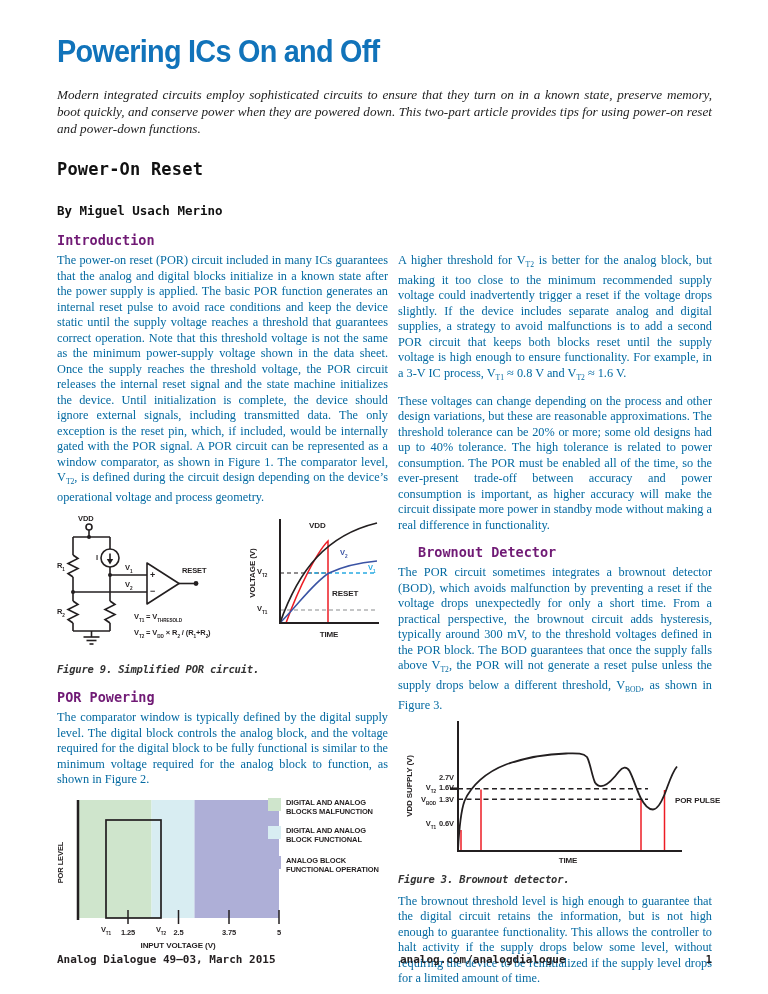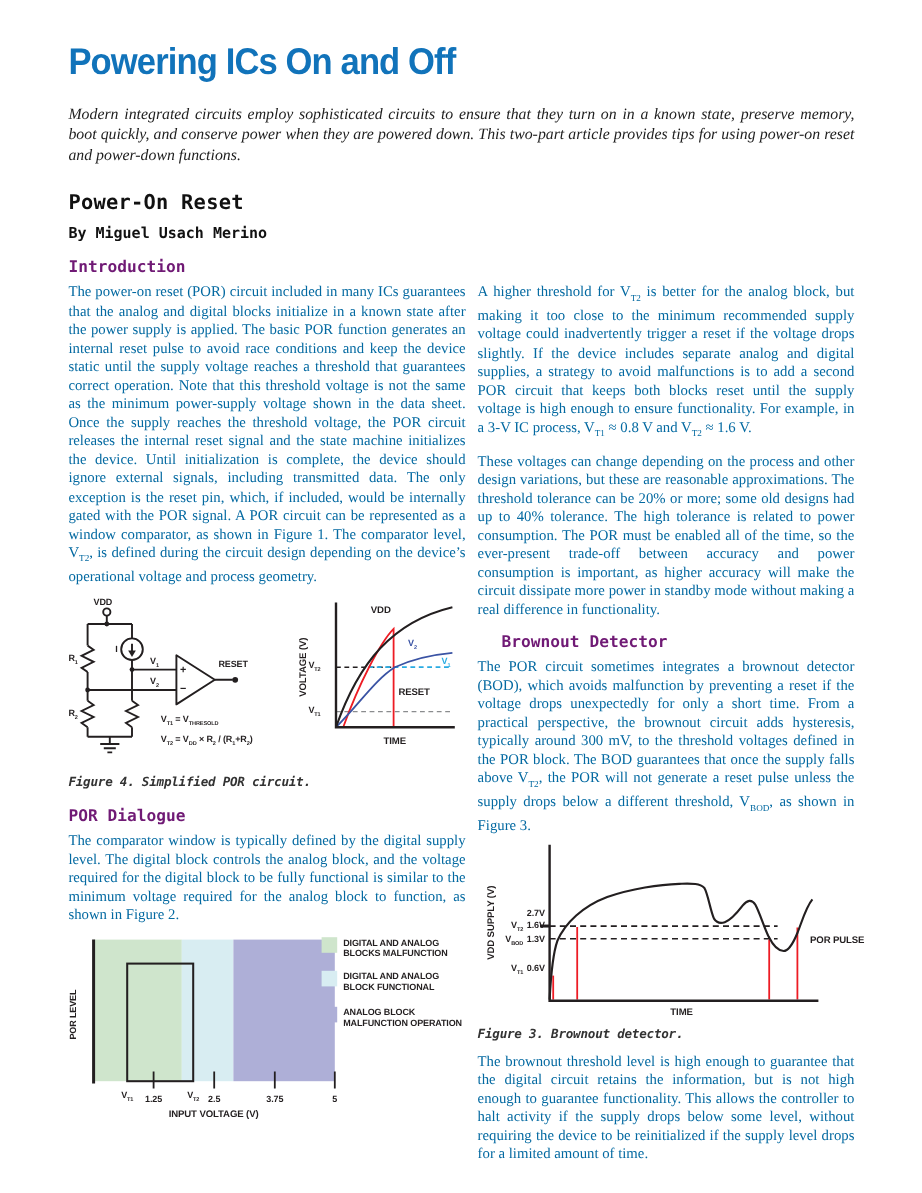--- a/index.html
+++ b/index.html
@@ -15,21 +15,21 @@
     margin-top:34px;
     font-family:"Liberation Sans", sans-serif; font-weight:bold;
     font-size:31px; letter-spacing:-0.8px; color:#1173ba;
     transform:scaleX(0.93); transform-origin:left center; white-space:nowrap;
   }
   .intro {
     margin-top:16px; font-size:13.2px; line-height:17px; font-style:italic;
     text-align:justify; color:#1d1d1d;
   }
   h2.section-title { margin-top:22px; font-family:"DejaVu Sans Mono",monospace; font-weight:bold; font-size:17px; color:#111; letter-spacing:0.2px; }
-  h3.byline { margin-top:7px; font-family:"DejaVu Sans Mono",monospace; font-weight:bold; font-size:12.5px; color:#111; }
+  h3.byline { margin-top:24px; font-family:"DejaVu Sans Mono",monospace; font-weight:bold; font-size:12.5px; color:#111; }
   h4.subhead { font-family:"DejaVu Sans Mono",monospace; font-weight:bold; font-size:13.5px; color:#701a75; margin-bottom:5px; }
 
   
   .columns { display:flex; gap:10px; margin-top:14px; }
   .col-left  { width:331px; }
   .col-right { width:314px; }
   p.body { font-size:12.3px; line-height:15.5px; text-align:justify; color:#0369a1; }
   p.body sub, .lbl sub, .xlab sub, .ylab sub { font-size:0.62em; }
 
   
@@ -143,23 +143,23 @@
               <text x="85" y="81" fill="#ed1c24">RESET</text>
               <text x="82" y="122" text-anchor="middle">TIME</text>
               <text x="8" y="58" text-anchor="middle" transform="rotate(-90 8 58)">VOLTAGE (V)</text>
             </svg>
             <div class="lbl" style="left:10px; top:52px;">V<sub>T2</sub></div>
             <div class="lbl" style="left:10px; top:89px;">V<sub>T1</sub></div>
             <div class="lbl" style="left:93px; top:33px; color:#3a53a4;">V<sub>2</sub></div>
             <div class="lbl" style="left:121px; top:48px; color:#29abe2;">V<sub>1</sub></div>
           </div>
         </div>
-        <div class="caption">Figure 4. Simplified POR circuit.</div>
-
-        <h4 class="subhead" style="margin-top:14px;">POR Dialogue</h4>
+        <div class="caption">Figure 9. Simplified POR circuit.</div>
+
+        <h4 class="subhead" style="margin-top:14px;">POR Powering</h4>
         <p class="body">The comparator window is typically defined by the digital supply level. The digital block controls the analog block, and the voltage required for the digital block to be fully functional is similar to the minimum voltage required for the analog block to function, as shown in Figure 2.</p>
 
         <div class="figwrap" style="height:158px; margin-top:8px;">
           <div class="vlabel" style="left:-17px; top:62px;">POR LEVEL</div>
           <svg width="214" height="128" viewBox="0 0 214 128" style="position:absolute; left:14px; top:2px;">
             <rect x="7" y="2" width="73.5" height="118" style="fill: rgb(207, 229, 204);"></rect>
             <rect x="80.5" y="2" width="43" height="118" style="fill: rgb(216, 237, 242);"></rect>
             <rect x="123.5" y="2" width="84.5" height="118" style="fill: rgb(174, 175, 215);"></rect>
             <g stroke="#231f20" fill="none">
               <line x1="7" y1="2" x2="7" y2="122" stroke-width="2.5"></line>
@@ -181,21 +181,21 @@
           <div class="legend-item" style="left:211px; top:2px;">
             <div class="legend-swatch" style="background: rgb(207, 229, 204);"></div>
             <div class="legend-label">DIGITAL AND ANALOG BLOCKS MALFUNCTION</div>
           </div>
           <div class="legend-item" style="left:211px; top:30px;">
             <div class="legend-swatch" style="background: rgb(216, 237, 242);"></div>
             <div class="legend-label">DIGITAL AND ANALOG BLOCK FUNCTIONAL</div>
           </div>
           <div class="legend-item" style="left:211px; top:60px;">
             <div class="legend-swatch" style="background: rgb(174, 175, 215);"></div>
-            <div class="legend-label">ANALOG BLOCK MALFUNCTION OPERATION</div>
+            <div class="legend-label">ANALOG BLOCK FUNCTIONAL OPERATION</div>
           </div>
         </div>
       </div>
 
       <div class="col-right">
         <p class="body" style="margin-top:21px;">A higher threshold for V<sub>T2</sub> is better for the analog block, but making it too close to the minimum recommended supply voltage could inadvertently trigger a reset if the voltage drops slightly. If the device includes separate analog and digital supplies, a strategy to avoid malfunctions is to add a second POR circuit that keeps both blocks reset until the supply voltage is high enough to ensure functionality. For example, in a 3-V IC process, V<sub>T1</sub> ≈ 0.8 V and V<sub>T2</sub> ≈ 1.6 V.</p>
         <p class="body" style="margin-top:8px;">These voltages can change depending on the process and other design variations, but these are reasonable approximations. The threshold tolerance can be 20% or more; some old designs had up to 40% tolerance. The high tolerance is related to power consumption. The POR must be enabled all of the time, so the ever-present trade-off between accuracy and power consumption is important, as higher accuracy will make the circuit dissipate more power in standby mode without making a real difference in functionality.</p>
 
         <h4 class="subhead" style="margin-top:11px;padding-left:20px;">Brownout Detector</h4>
         <p class="body">The POR circuit sometimes integrates a brownout detector (BOD), which avoids malfunction by preventing a reset if the voltage drops unexpectedly for only a short time. From a practical perspective, the brownout circuit adds hysteresis, typically around 300 mV, to the threshold voltages defined in the POR block. The BOD guarantees that once the supply falls above V<sub>T2</sub>, the POR will not generate a reset pulse unless the supply drops below a different threshold, V<sub>BOD</sub>, as shown in Figure 3.</p>
@@ -246,13 +246,18 @@
               <span>0.6V</span>
             </div>
         </div>
         <div class="caption">Figure 3. Brownout detector.</div>
 
         <p class="body" style="margin-top:9px;">The brownout threshold level is high enough to guarantee that the digital circuit retains the information, but is not high enough to guarantee functionality. This allows the controller to halt activity if the supply drops below some level, without requiring the device to be reinitialized if the supply level drops for a limited amount of time.</p>
       </div>
     </div>
   </div>
 
+  <div class="footer">
+    <span class="issue">Analog Dialogue 49–03, March 2015</span>
+    <span class="url">analog.com/analogdialogue</span>
+    <span class="pagenum">1</span>
+  </div>
 </div>
 
 </body></html>

